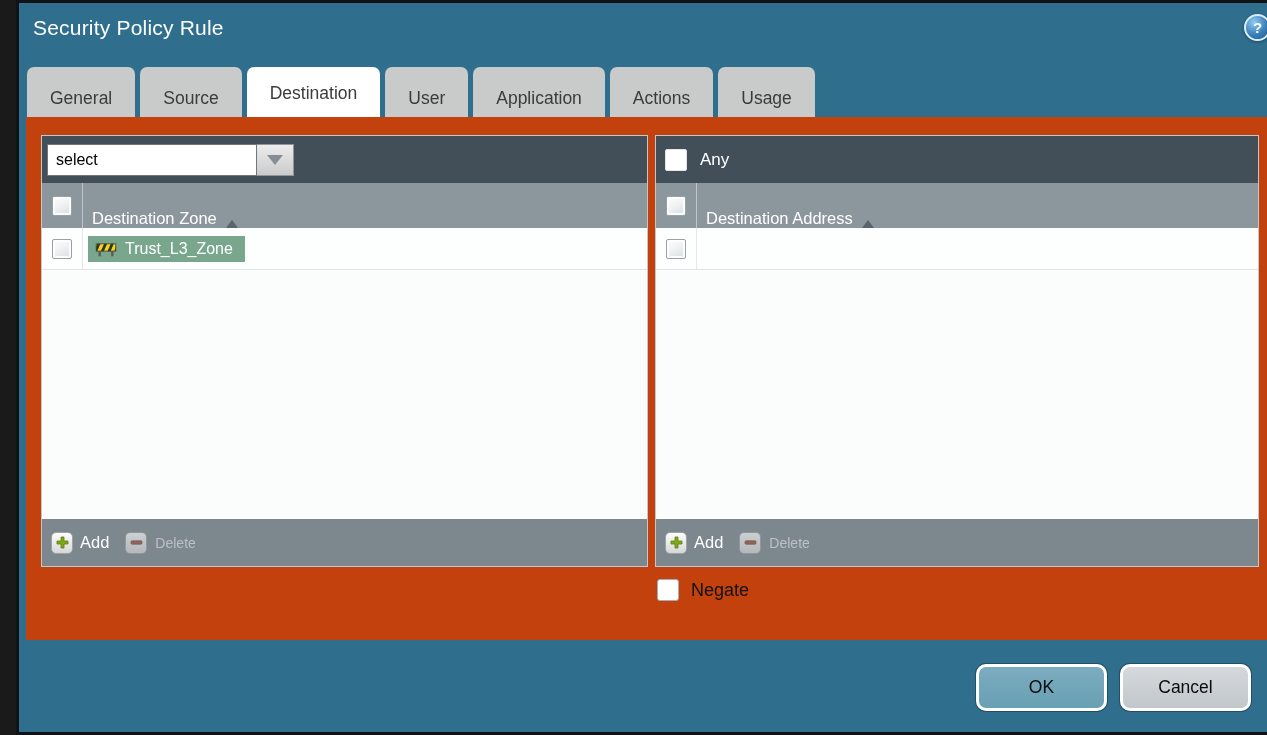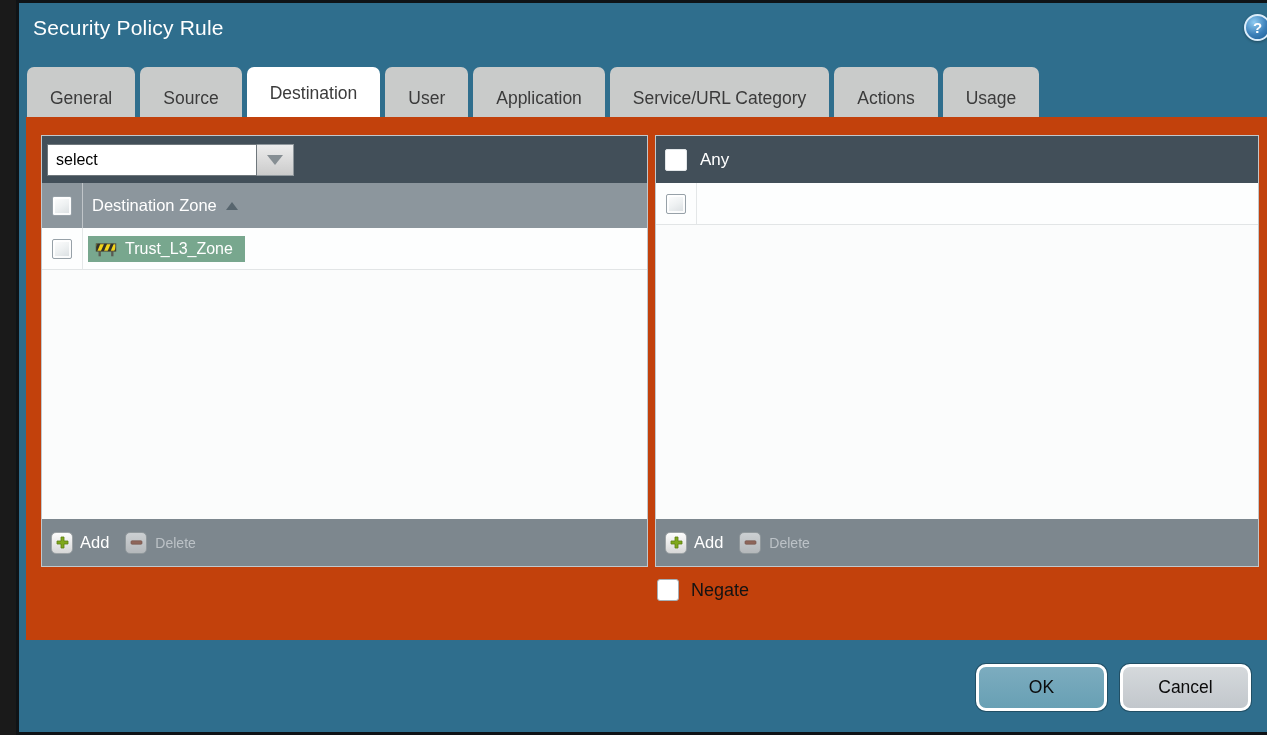--- a/index.html
+++ b/index.html
@@ -43,21 +43,21 @@
     background:#c2410c;
     padding-left:12px;
   }
   .panel{
     position:absolute;top:18px;height:432px;box-sizing:border-box;
     border:1px solid #c2c8cc;display:flex;flex-direction:column;
   }
   .panel--zone{left:15px;width:607px;}
   .panel--addr{left:629px;width:604px;}
   .phead{height:47px;flex:0 0 47px;background:#424f59;display:flex;align-items:center;}
-  .pcols{height:45px;flex:0 0 45px;background:#8c969d;display:flex;align-items:center;}
+  .pcols{height:45px;flex:0 0 45px;background:#8c969d;display:flex;align-items:flex-end;}
   .pbody{flex:1 1 auto;background:#fbfcfc;overflow:hidden;}
   .pfoot{height:47px;flex:0 0 47px;background:#7d878e;display:flex;align-items:center;padding-left:9px;gap:7px;}
   
   .combo{display:flex;margin-left:5px;}
   .combo-input{
     width:210px;height:32px;box-sizing:border-box;border:1px solid #6f777c;
     background:#fff;font-family:"Liberation Sans",sans-serif;font-size:16px;
     padding:0 8px;color:#000;border-radius:0;outline:none;
   }
   .combo-btn{
@@ -119,21 +119,20 @@
   <div class="help-badge">
     <span>?</span>
   </div>
 
   <div class="tabbar">
     <div class="tab">General</div>
     <div class="tab">Source</div>
     <div class="tab active">Destination</div>
     <div class="tab">User</div>
     <div class="tab">Application</div>
-    <div class="tab">Service/URL Category</div>
     <div class="tab">Actions</div>
     <div class="tab">Usage</div>
   </div>
 
   <div class="content">
 
     <div class="panel panel--zone">
       <div class="phead">
         <div class="combo">
           <input class="combo-input" type="text" readonly="" value="select" style="">
@@ -189,20 +188,27 @@
         </div>
         <span class="del-label">Delete</span>
       </div>
     </div>
 
     <div class="panel panel--addr">
       <div class="phead">
         <div class="cb cb--white"></div>
         <span class="any-label">Any</span>
       </div>
+      <div class="pcols">
+        <div class="cbcol">
+          <div class="cb"></div>
+        </div>
+        <span class="col-label">Destination Address</span>
+        <span class="tri-up"></span>
+      </div>
       <div class="pbody">
         <div class="row">
           <div class="cbcol">
             <div class="cb"></div>
           </div>
         </div>
       </div>
       <div class="pfoot">
         <div class="icon-btn">
           <svg width="13" height="13" viewBox="0 0 13 13">

